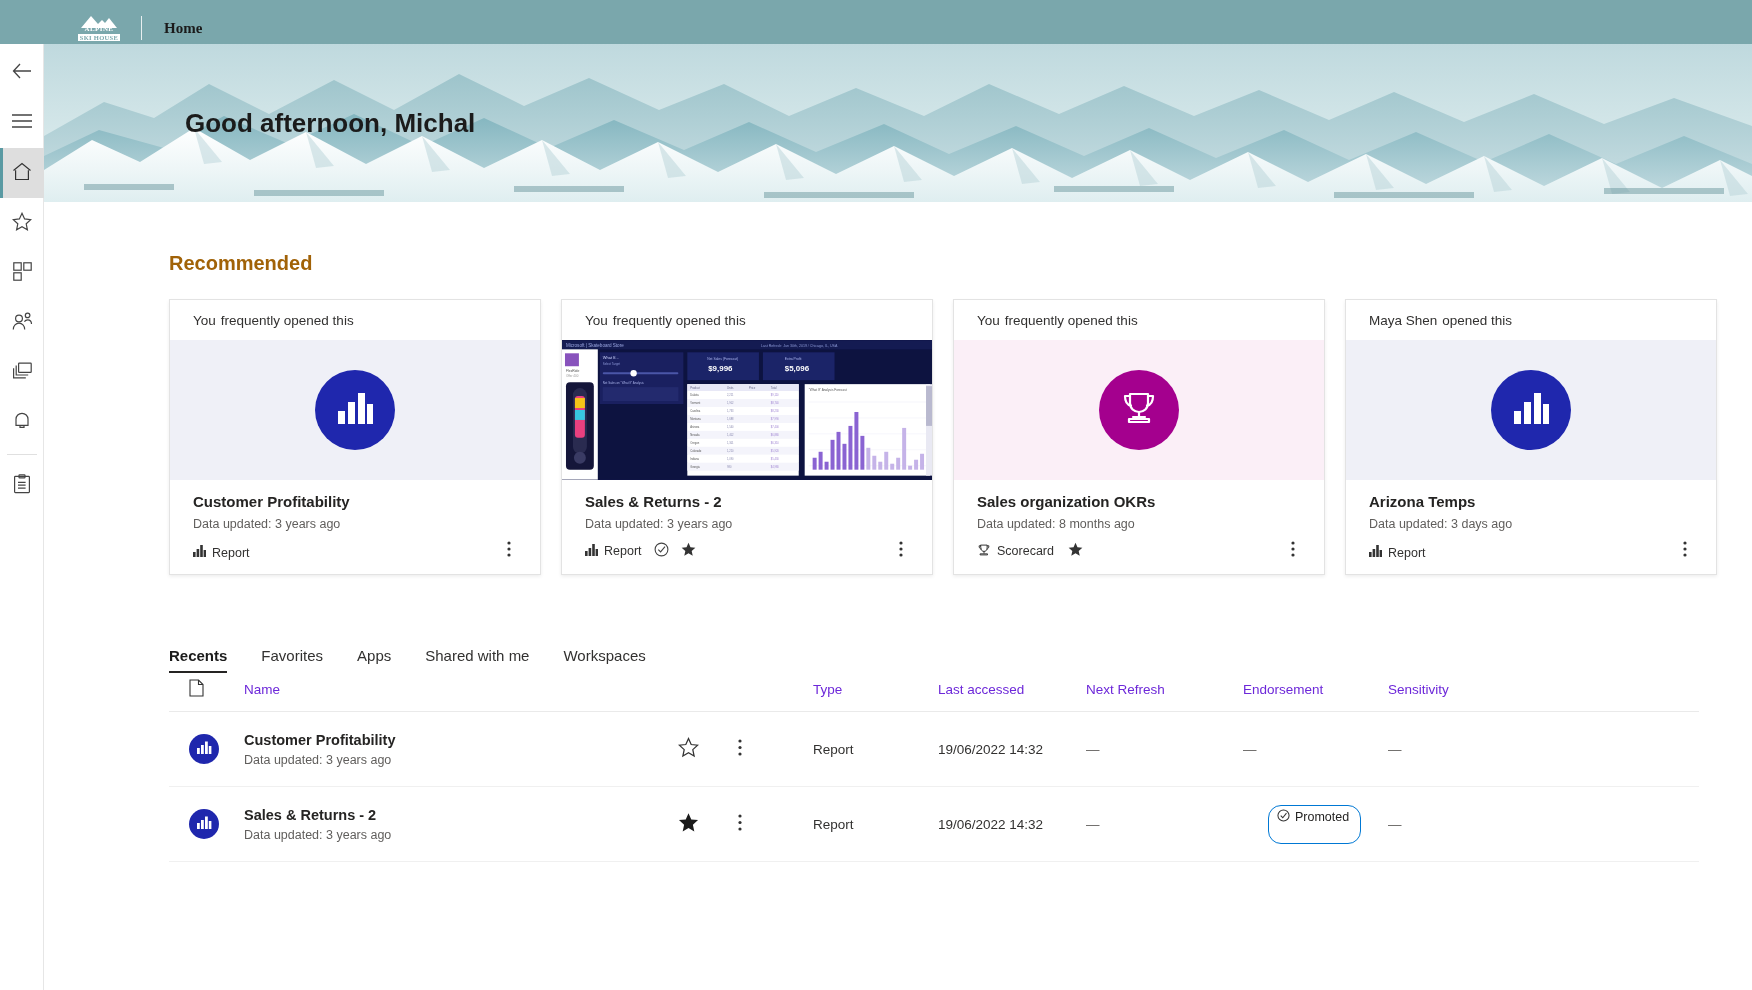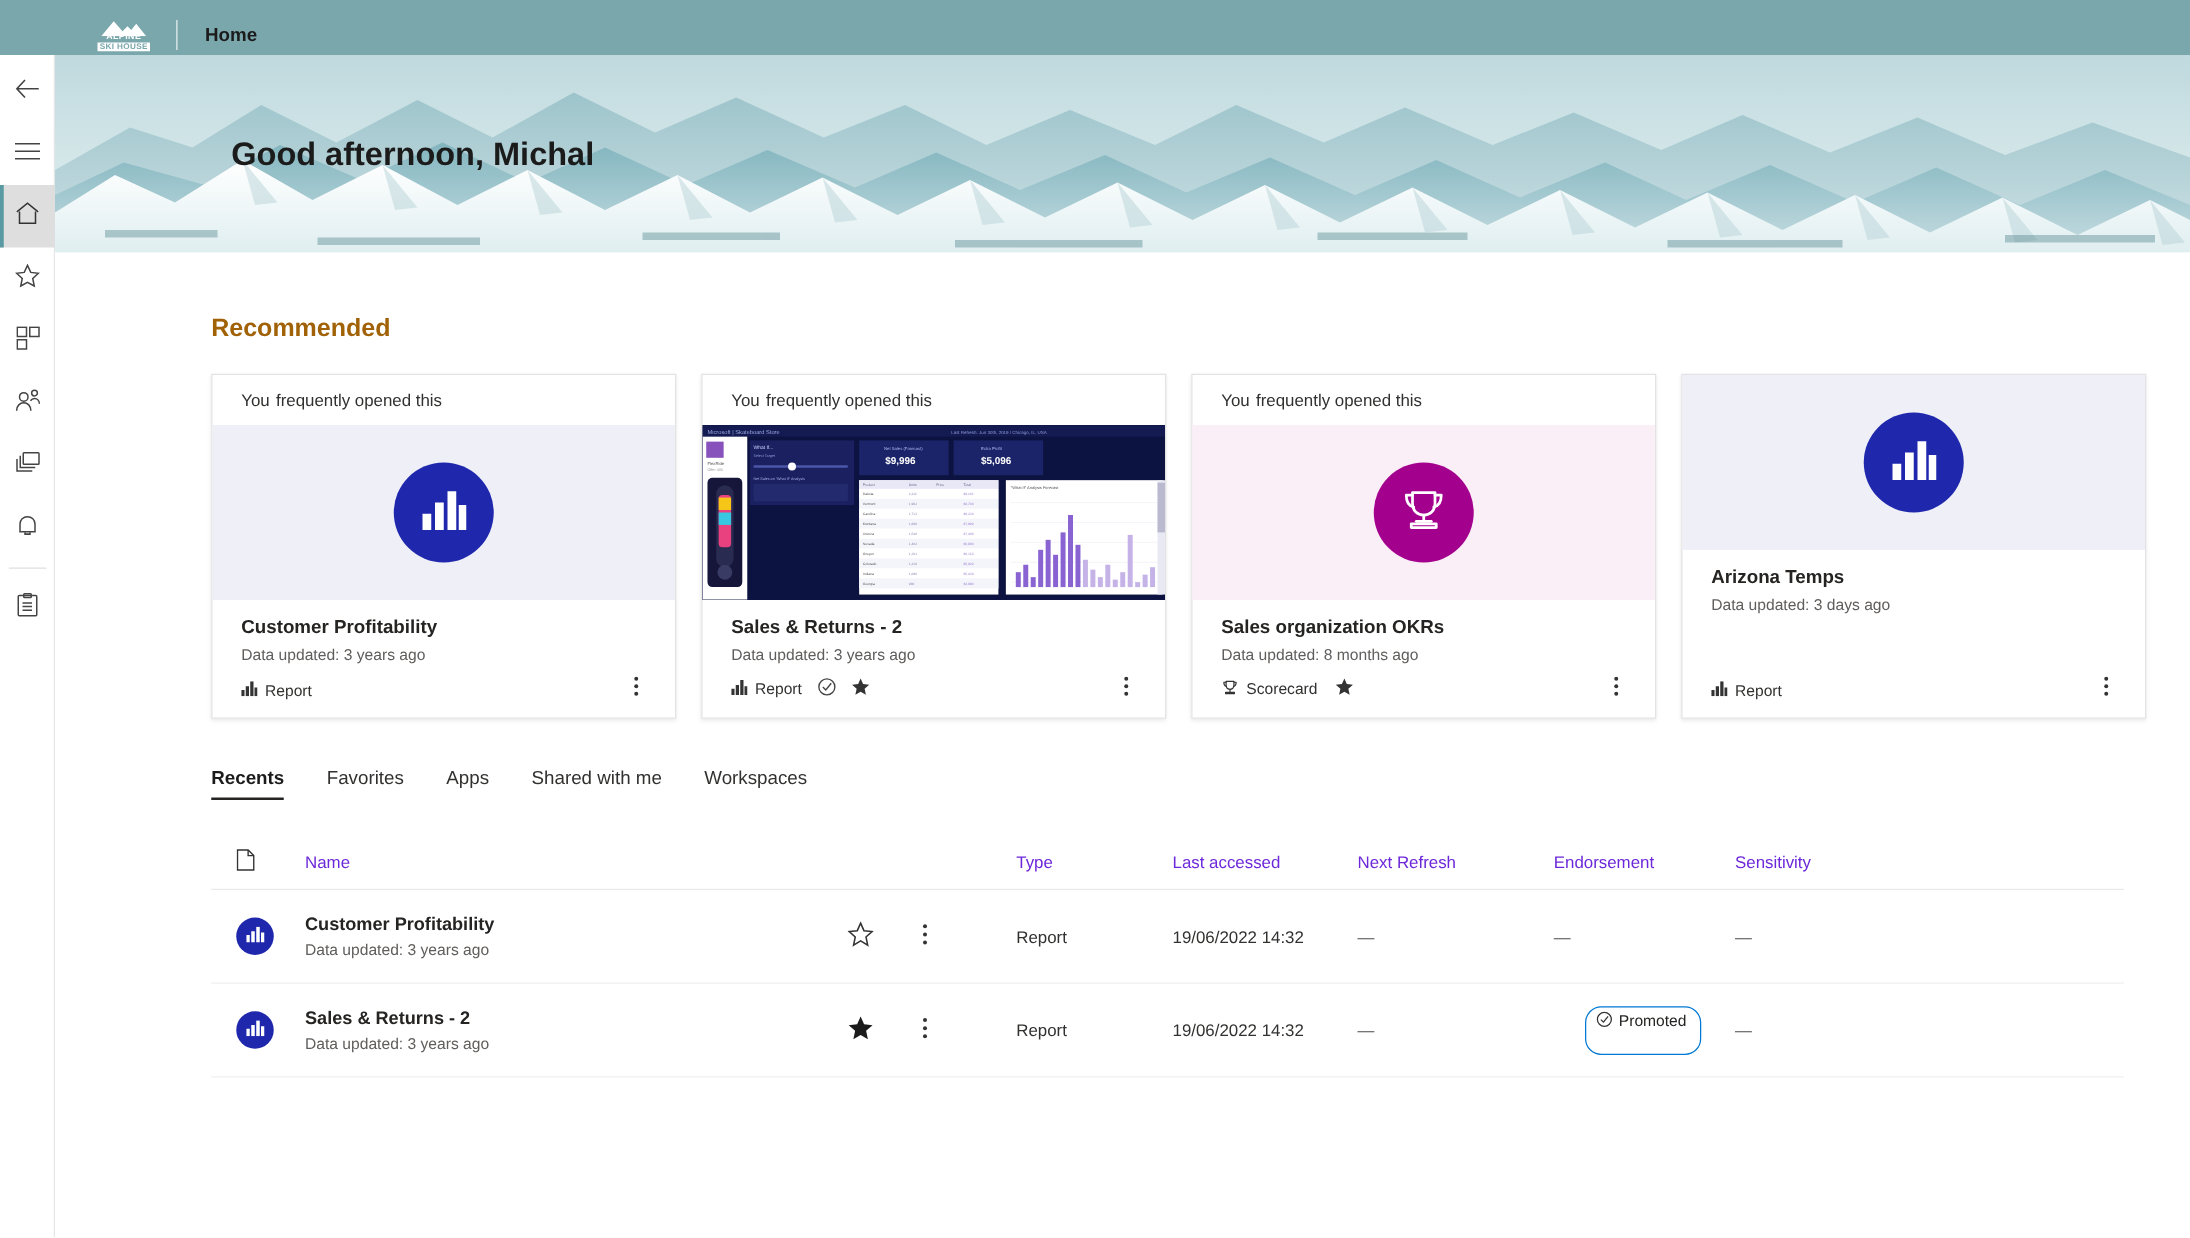--- a/index.html
+++ b/index.html
@@ -11,21 +11,21 @@
     font-family: "Segoe UI", "Liberation Sans", sans-serif;
     -webkit-font-smoothing: antialiased;
   }
   body { position: relative; }
 
   
   .topbar {
     position: absolute; top: 0; left: 0;
     width: 1752px; height: 56px;
     background: #7aa7ac;
-    display: flex; align-items: center;
+    display: flex; align-items: center; font-family: Liberation Serif, serif;
   }
   .topbar-logo {
     margin-left: 75px;
     width: 48px; height: 30px;
     display: flex; flex-direction: column;
     align-items: center; justify-content: center;
     color: #fff;
   }
   .logo-mtn { line-height: 0; }
   .logo-text1 {
@@ -155,21 +155,21 @@
 
   
   .tabs {
     position: absolute; left: 125px; top: 412px;
     display: flex; gap: 0;
     border-bottom: none;
   }
   .tab {
     font-size: 15px; color: #323130;
     padding: 0 17px 9px 17px;
-    cursor: pointer; position: relative;
+    cursor: pointer; position: relative; margin-top: 33px;
   }
   .tab:first-child { padding-left: 0; }
   .tab.active { font-weight: 700; color: #1b1b1b; }
   .tab.active::after {
     content: ""; position: absolute;
     left: 0; right: 17px; bottom: 0; height: 2.5px;
     background: #252423;
   }
 
   
@@ -654,20 +654,24 @@
       <div class="card-more">
         <svg width="4" height="16" viewBox="0 0 4 16">
           <circle cx="2" cy="2" r="1.6" fill="#333"></circle>
           <circle cx="2" cy="8" r="1.6" fill="#333"></circle>
           <circle cx="2" cy="14" r="1.6" fill="#333"></circle>
         </svg>
       </div>
     </div>
 
     <div class="card">
+      <div class="card-head">
+        <b>Maya Shen</b>
+        <span>opened this</span>
+      </div>
       <div class="card-thumb">
         <div class="circ">
           <span>
             <svg width="38" height="34" viewBox="0 0 38 34">
               <rect x="2" y="20" width="7" height="13" fill="#fff"></rect>
               <rect x="12" y="11" width="7" height="22" fill="#fff"></rect>
               <rect x="22" y="2" width="7" height="31" fill="#fff"></rect>
               <rect x="31" y="13" width="6" height="20" fill="#fff"></rect>
             </svg>
           </span>

